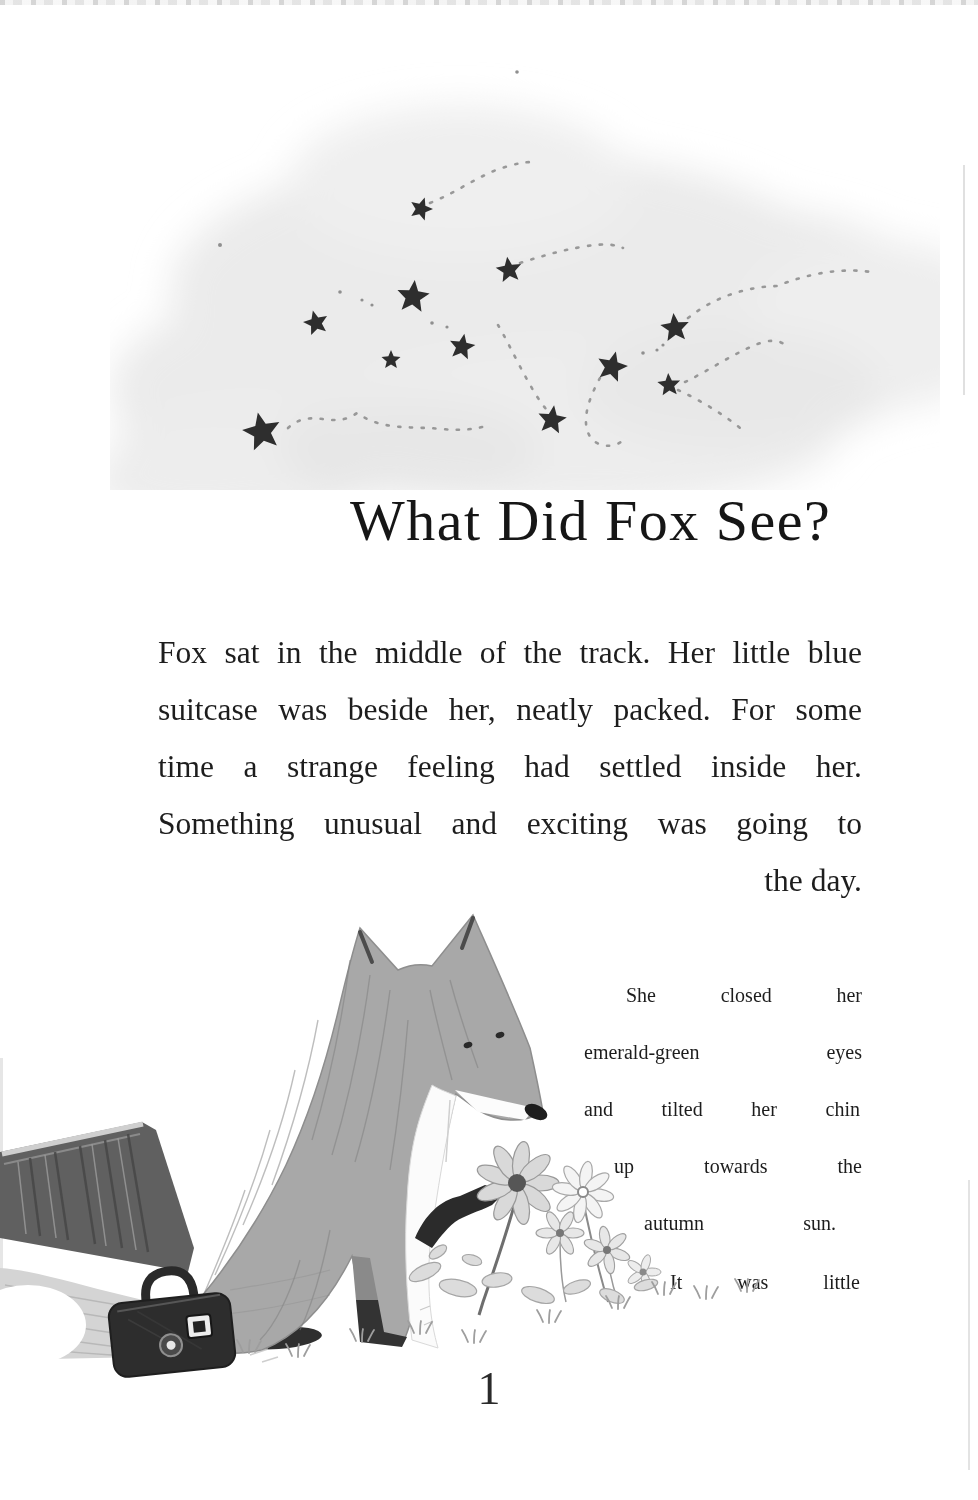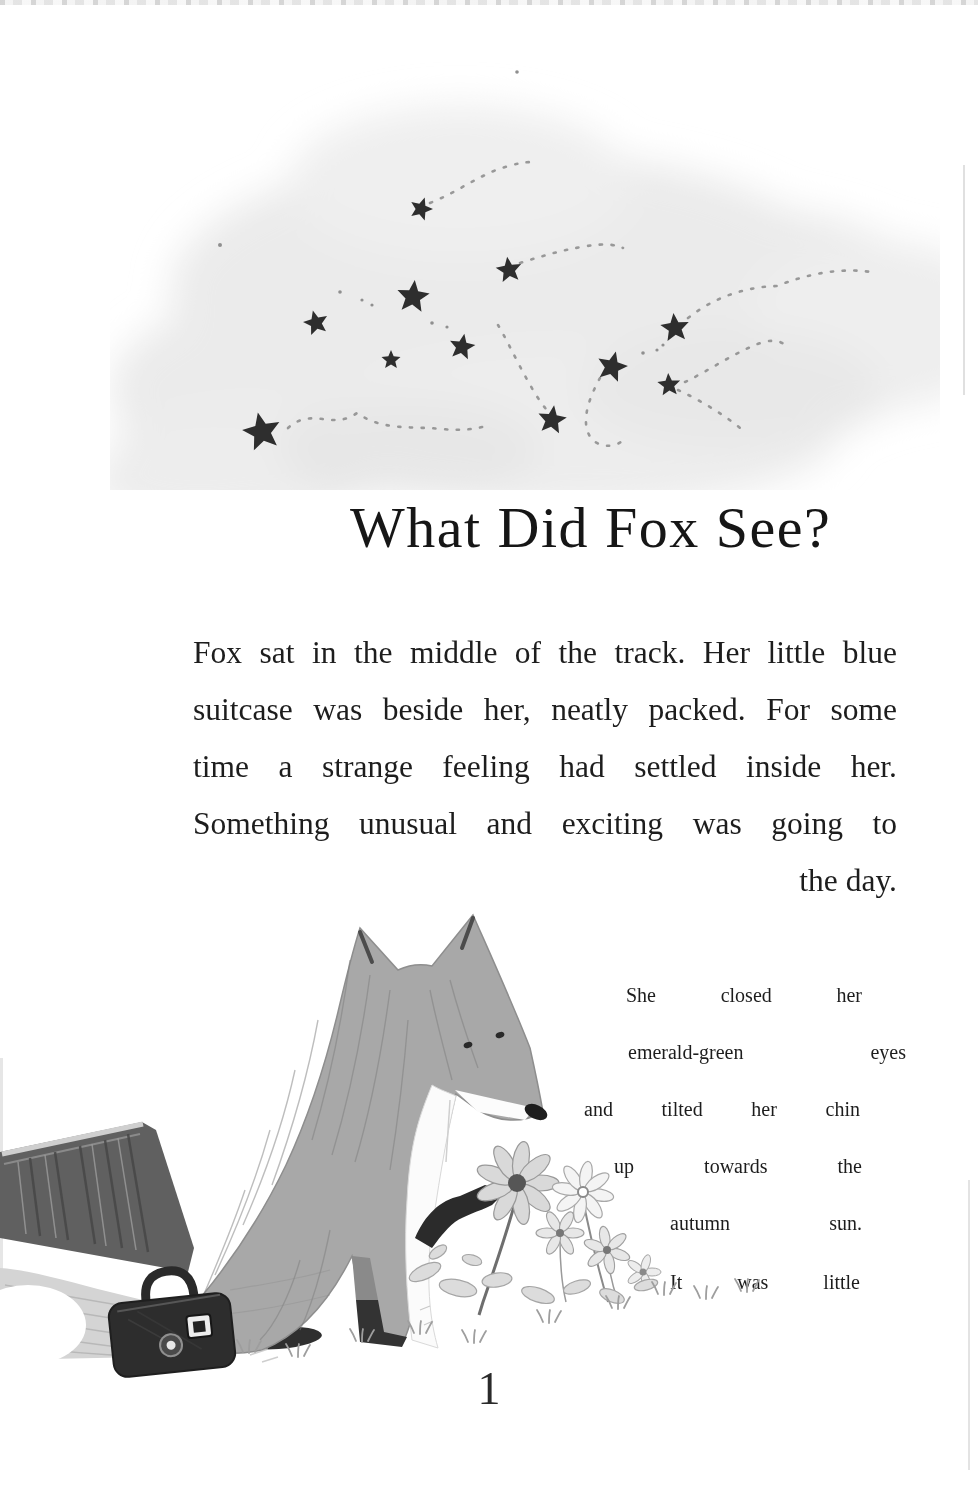--- a/index.html
+++ b/index.html
@@ -17,27 +17,26 @@
   .scan-right-top{position:absolute;left:963px;top:165px;width:2px;height:230px;background:#e0e0e0;}
   .scan-right-bottom{position:absolute;left:968px;top:1180px;width:2px;height:290px;background:#e3e3e3;}
 
   .stars-art{position:absolute;left:110px;top:60px;}
   .fox-art{position:absolute;left:0;top:900px;}
 
   .chapter-title{
     position:absolute;left:350px;top:492px;
     font-size:58px;line-height:1;letter-spacing:1.5px;white-space:nowrap;
     color:#161616;
-    margin-top:7px;
   }
   .para1{
     position:absolute;left:158px;top:624px;width:704px;
     font-size:31.5px;line-height:57px;color:#1d1d1d;
   }
-  .pline{width:100%;margin-left:35px;}
+  .pline{width:100%;}
   .jl{text-align:justify;text-align-last:justify;text-justify:inter-word;}
   .ll{text-align:right;}
   .wrapline{
     position:absolute;font-size:20px;line-height:57px;color:#1d1d1d;
     text-align:justify;text-align-last:justify;text-justify:inter-word;
   }
   .page-number{
     position:absolute;left:0;top:1366px;width:978px;text-align:center;
     font-size:46px;line-height:1;color:#2a2a2a;
   }
@@ -111,24 +110,24 @@
 <div class="para1">
   <div class="pline jl">Fox sat in the middle of the track. Her little blue</div>
   <div class="pline jl">suitcase was beside her, neatly packed. For some</div>
   <div class="pline jl">time a strange feeling had settled inside her.</div>
   <div class="pline jl">Something unusual and exciting was going to</div>
   <div class="pline ll">the day.</div>
 </div>
 
 <div>
   <div class="wrapline" style="left:626px;top:967px;width:236px;">She closed her</div>
-  <div class="wrapline" style="left:584px;top:1024px;width:278px;margin-left:44px;">emerald-green eyes</div>
+  <div class="wrapline" style="left:584px;top:1024px;width:278px;">emerald-green eyes</div>
   <div class="wrapline" style="left:584px;top:1081px;width:276px;">and tilted her chin</div>
   <div class="wrapline" style="left:614px;top:1138px;width:248px;">up towards the</div>
-  <div class="wrapline" style="left:670px;top:1195px;width:192px;">autumn sun.</div>
+  <div class="wrapline" style="left:644px;top:1195px;width:192px;">autumn sun.</div>
   <div class="wrapline" style="left:670px;top:1254px;width:190px;">It was little</div>
 </div>
 
 <svg class="fox-art" width="780" height="500" viewBox="0 0 780 500">
 
   <g>
     <path d="M0,368 C30,370 70,382 110,392 C150,402 195,412 238,418 L250,428 C225,442 185,452 145,457 L0,460 Z" fill="#d4d4d4"></path>
     <g stroke="#b6b6b6" stroke-width="1.5" fill="none" opacity="0.9">
       <path d="M5,385 C60,395 130,408 200,418"></path>
       <path d="M5,400 C60,410 130,422 195,430"></path>

